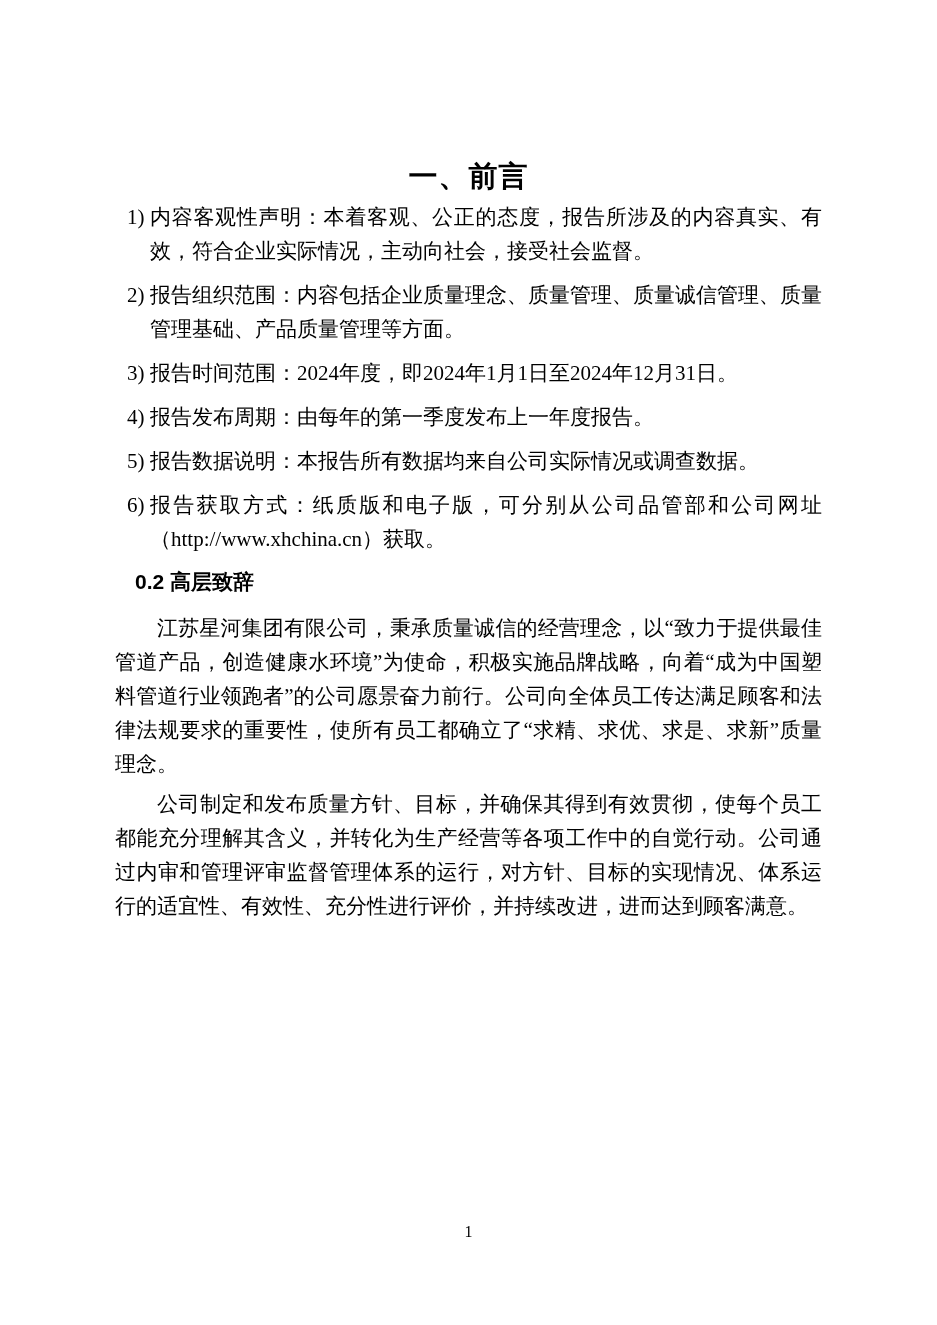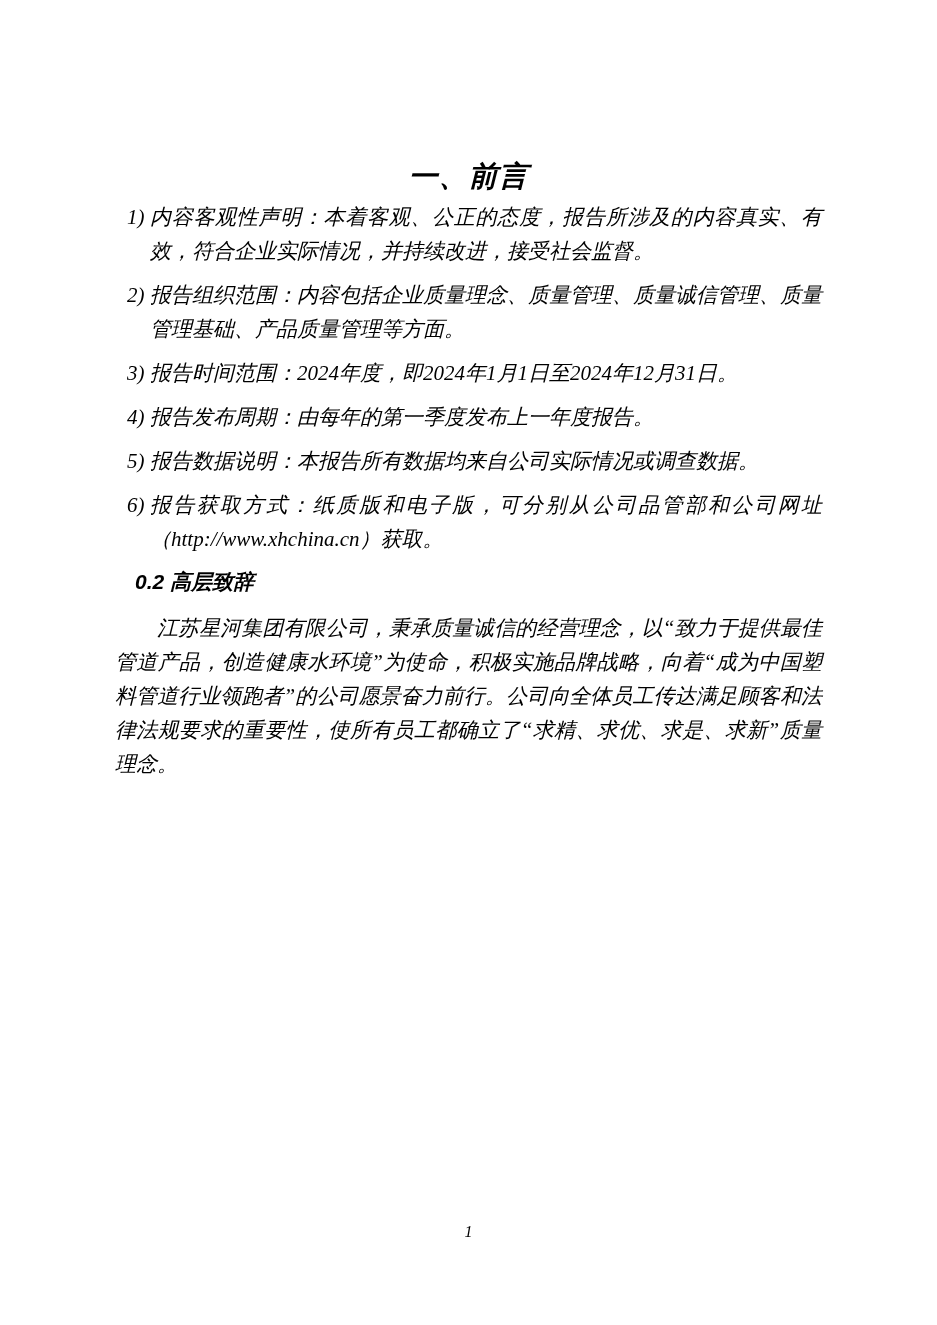--- a/index.html
+++ b/index.html
@@ -1,15 +1,15 @@
 <!DOCTYPE html>
 <html><head>
 <meta charset="utf-8">
 <style>
-  * { margin: 0; padding: 0; box-sizing: border-box; font-style: italic; }
+  * { margin: 0; padding: 0; box-sizing: border-box; }
   html, body { background: #888; }
   .page {
     position: relative;
     width: 937px;
     height: 1325px;
     margin: 0 auto;
     background: #ffffff;
     color: #000000;
     font-family: "Liberation Serif", "DejaVu Serif", serif;
     overflow: hidden;
@@ -86,21 +86,21 @@
   <div class="content">
 
     <div class="doc-title">一、前言</div>
 
     <section class="sec-1">
 
 
       <div class="num-list">
         <div class="list-item">
           <span class="item-marker">1)</span>
-          <span class="item-text">内容客观性声明：本着客观、公正的态度，报告所涉及的内容真实、有效，符合企业实际情况，并持续改进，接受社会监督。</span>
+          <span class="item-text">内容客观性声明：本着客观、公正的态度，报告所涉及的内容真实、有效，符合企业实际情况，主动向社会，接受社会监督。</span>
         </div>
         <div class="list-item">
           <span class="item-marker">2)</span>
           <span class="item-text">报告组织范围：内容包括企业质量理念、质量管理、质量诚信管理、质量管理基础、产品质量管理等方面。</span>
         </div>
         <div class="list-item">
           <span class="item-marker">3)</span>
           <span class="item-text">报告时间范围：2024年度，即2024年1月1日至2024年12月31日。</span>
         </div>
         <div class="list-item">
@@ -116,20 +116,21 @@
           <span class="item-text">报告获取方式：纸质版和电子版，可分别从公司品管部和公司网址（http://www.xhchina.cn）获取。</span>
         </div>
       </div>
     </section>
 
     <section class="sec-2">
       <div class="section-heading">0.2 高层致辞</div>
 
       <p class="body-par">江苏星河集团有限公司，秉承质量诚信的经营理念，以“致力于提供最佳管道产品，创造健康水环境”为使命，积极实施品牌战略，向着“成为中国塑料管道行业领跑者”的公司愿景奋力前行。公司向全体员工传达满足顾客和法律法规要求的重要性，使所有员工都确立了“求精、求优、求是、求新”质量理念。</p>
 
+      <p class="body-par">公司制定和发布质量方针、目标，并确保其得到有效贯彻，使每个员工都能充分理解其含义，并转化为生产经营等各项工作中的自觉行动。公司通过内审和管理评审监督管理体系的运行，对方针、目标的实现情况、体系运行的适宜性、有效性、充分性进行评价，并持续改进，进而达到顾客满意。</p>
     </section>
 
     <div class="signature">
     </div>
 
   </div>
 
   <div class="page-number">1</div>
 </div>
 

